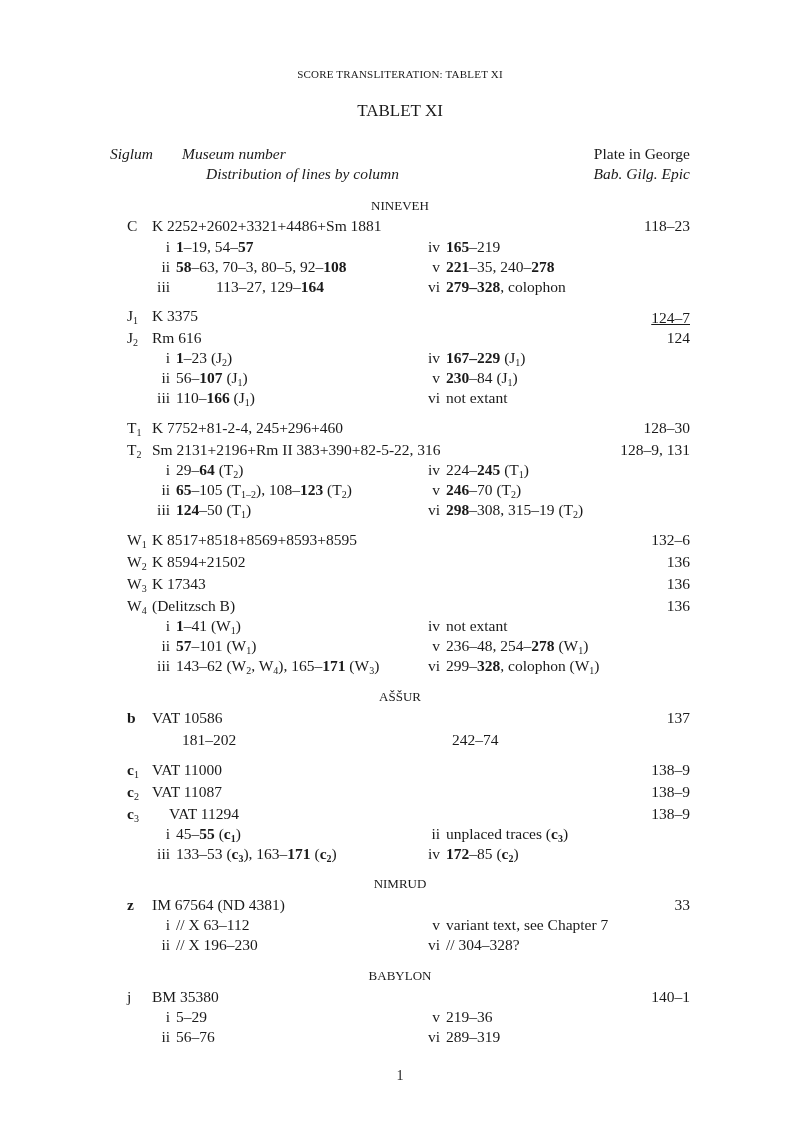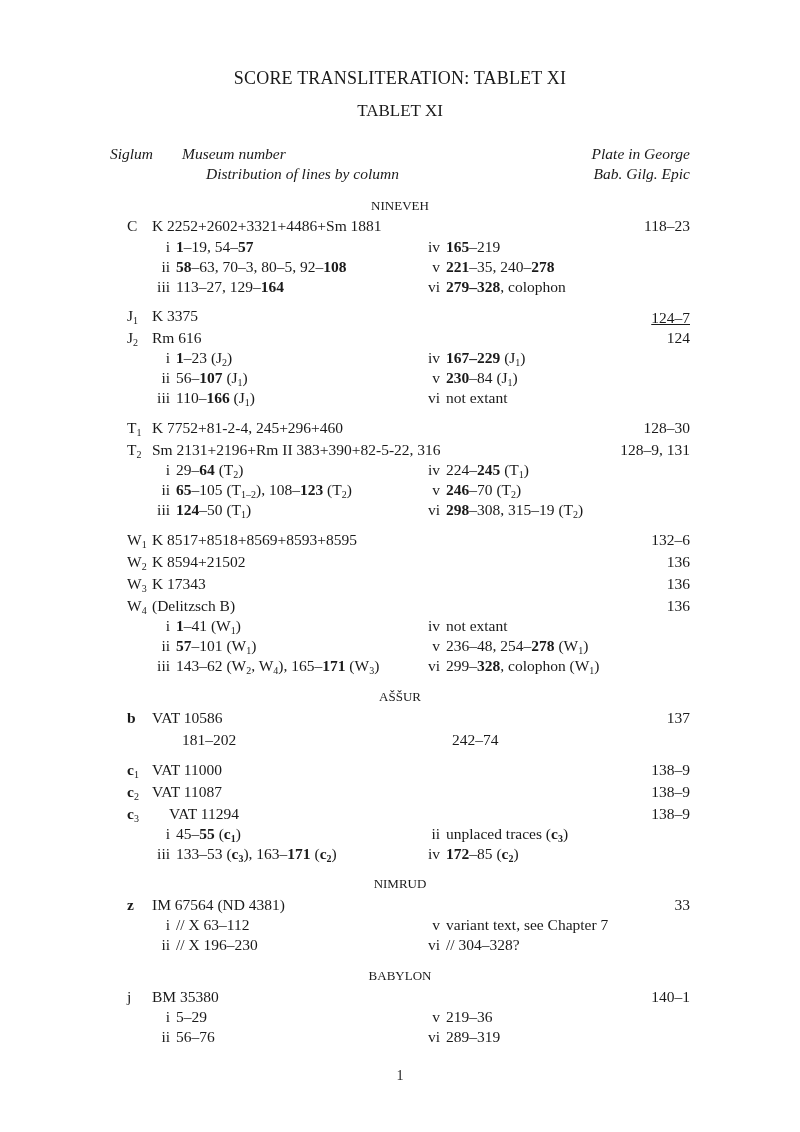--- a/index.html
+++ b/index.html
@@ -1,23 +1,23 @@
 <!DOCTYPE html>
 <html><head>
 <meta charset="utf-8">
 <style>
   html, body { margin:0; padding:0; background:#fff; }
   body { width:800px; height:1132px; position:relative; font-family:"Liberation Serif","DejaVu Serif",serif; color:#1a1a1a; font-size:15.5px; }
   .abs { position:absolute; white-space:nowrap; }
-  .running { top:68px; left:0; width:800px; text-align:center; font-size:18px; letter-spacing:0.2px; }
+  .running { top:68px; left:0; width:800px; text-align:center; font-size:11px; letter-spacing:0.2px; }
   .title { top:101px; left:0; width:800px; text-align:center; font-size:17px; }
   .hdr-l1 { top:145px; left:110px; font-style:italic; }
   .hdr-l2 { top:145px; left:182px; font-style:italic; }
   .hdr-l3 { top:165px; left:206px; font-style:italic; }
-  .hdr-r1 { top:145px; right:110px; font-style:italic; }
+  .hdr-r1 { top:145px; right:110px; }
   .hdr-r2 { top:165px; right:110px; font-style:italic; }
   .site { left:0; width:800px; text-align:center; font-size:13px; }
   .sig { left:127px; }
   .mus { left:152px; }
   .plate { right:110px; }
   .roman { width:30px; text-align:right; }
   .rl { left:140px; }
   .rr { left:410px; }
   .cl { left:176px; }
   .cr { left:446px; }
@@ -49,21 +49,21 @@
     <div class="abs roman rl" style="top: 238px;">i</div>
     <div class="abs roman rr" style="top: 238px;">iv</div>
     <div class="abs cl" style="top: 238px;"><b>1</b><span>–19, 54–</span><b>57</b></div>
     <div class="abs cr" style="top: 238px;"><b>165</b><span>–219</span></div>
     <div class="abs roman rl" style="top: 258px;">ii</div>
     <div class="abs roman rr" style="top: 258px;">v</div>
     <div class="abs cl" style="top: 258px;"><b>58</b><span>–63, 70–3, 80–5, 92–</span><b>108</b></div>
     <div class="abs cr" style="top: 258px;"><b>221</b><span>–35, 240–</span><b>278</b></div>
     <div class="abs roman rl" style="top: 278px;">iii</div>
     <div class="abs roman rr" style="top: 278px;">vi</div>
-    <div class="abs cl" style="top: 278px;"><span>113–27, 129–</span><b>164</b></div>
+    <div class="abs cl" style="top: 278px; margin-left: 40px;"><span>113–27, 129–</span><b>164</b></div>
     <div class="abs cr" style="top: 278px;"><b>279–328</b><span>, colophon</span></div>
     <div class="abs sig" style="top: 307px;"><span>J</span><sub>1</sub></div>
     <div class="abs mus" style="top: 307px;"><span>K 3375</span></div>
     <div class="abs plate" style="top: 309px; text-decoration: underline;">124–7</div>
     <div class="abs sig" style="top: 329px;"><span>J</span><sub>2</sub></div>
     <div class="abs mus" style="top: 329px;"><span>Rm 616</span></div>
     <div class="abs plate" style="top: 329px;">124</div>
     <div class="abs roman rl" style="top: 349px;">i</div>
     <div class="abs roman rr" style="top: 349px;">iv</div>
     <div class="abs cl" style="top: 349px;"><b>1</b><span>–23 (J</span><sub>2</sub><span>)</span></div>

